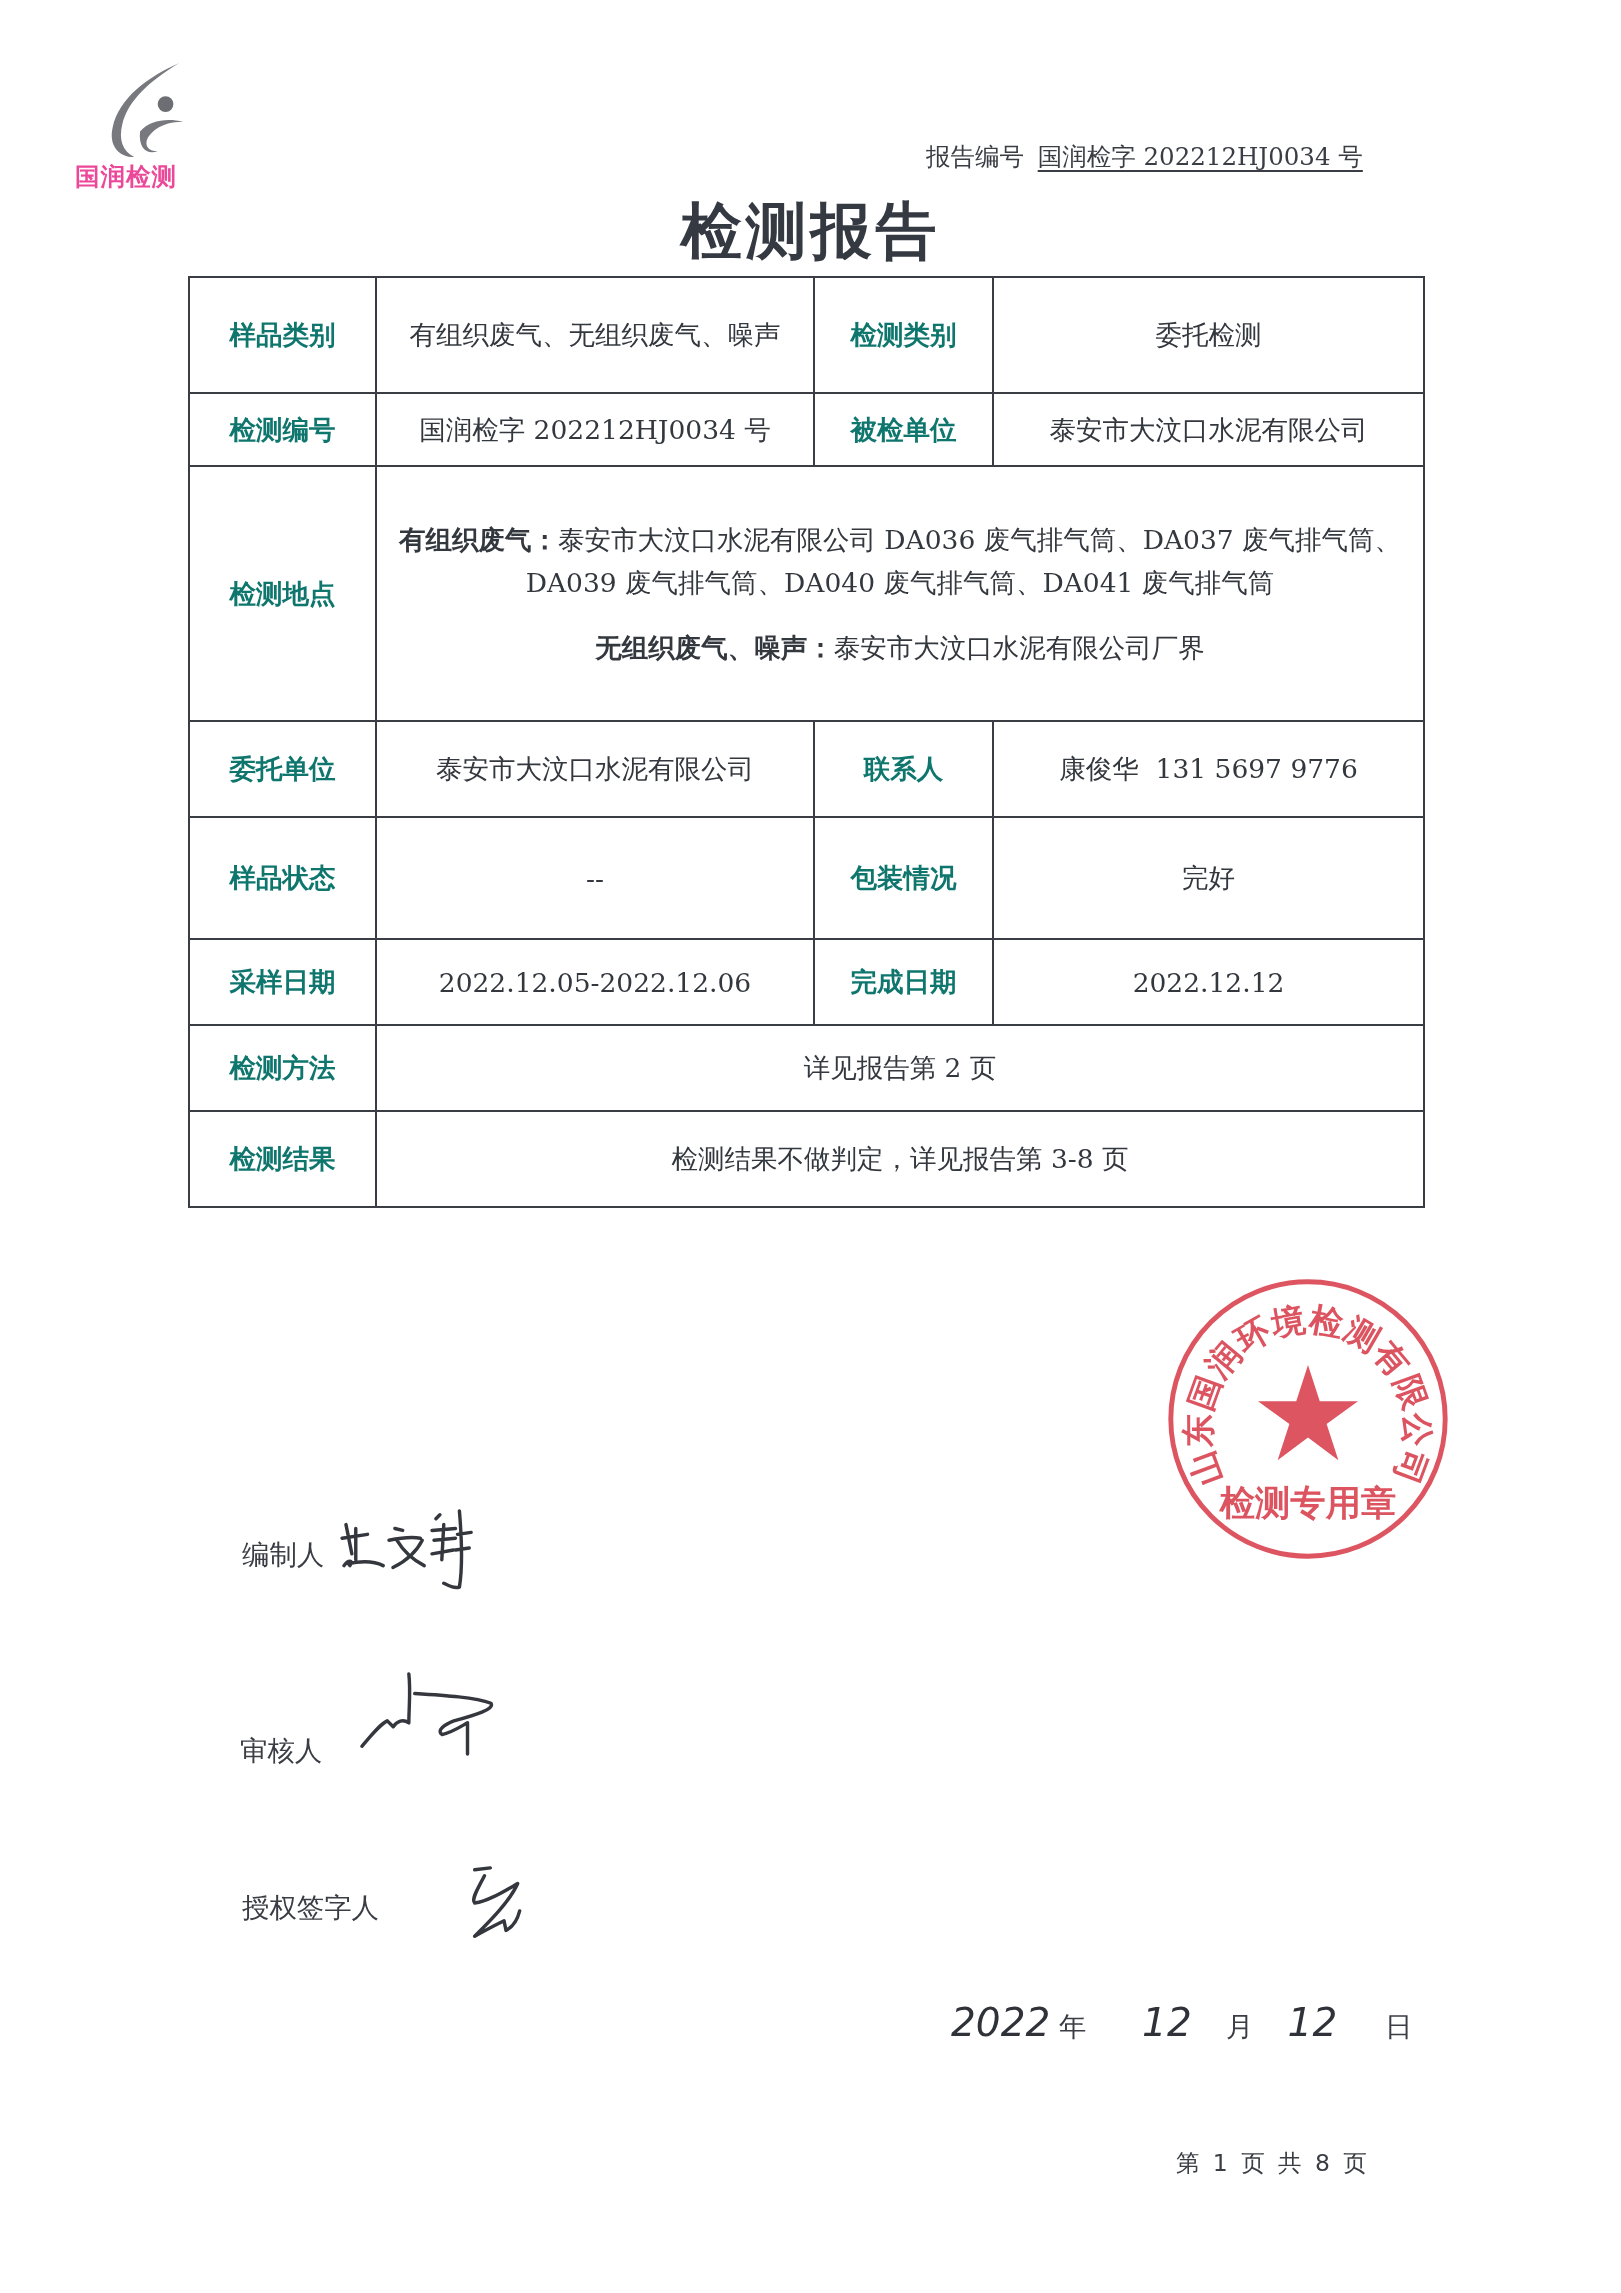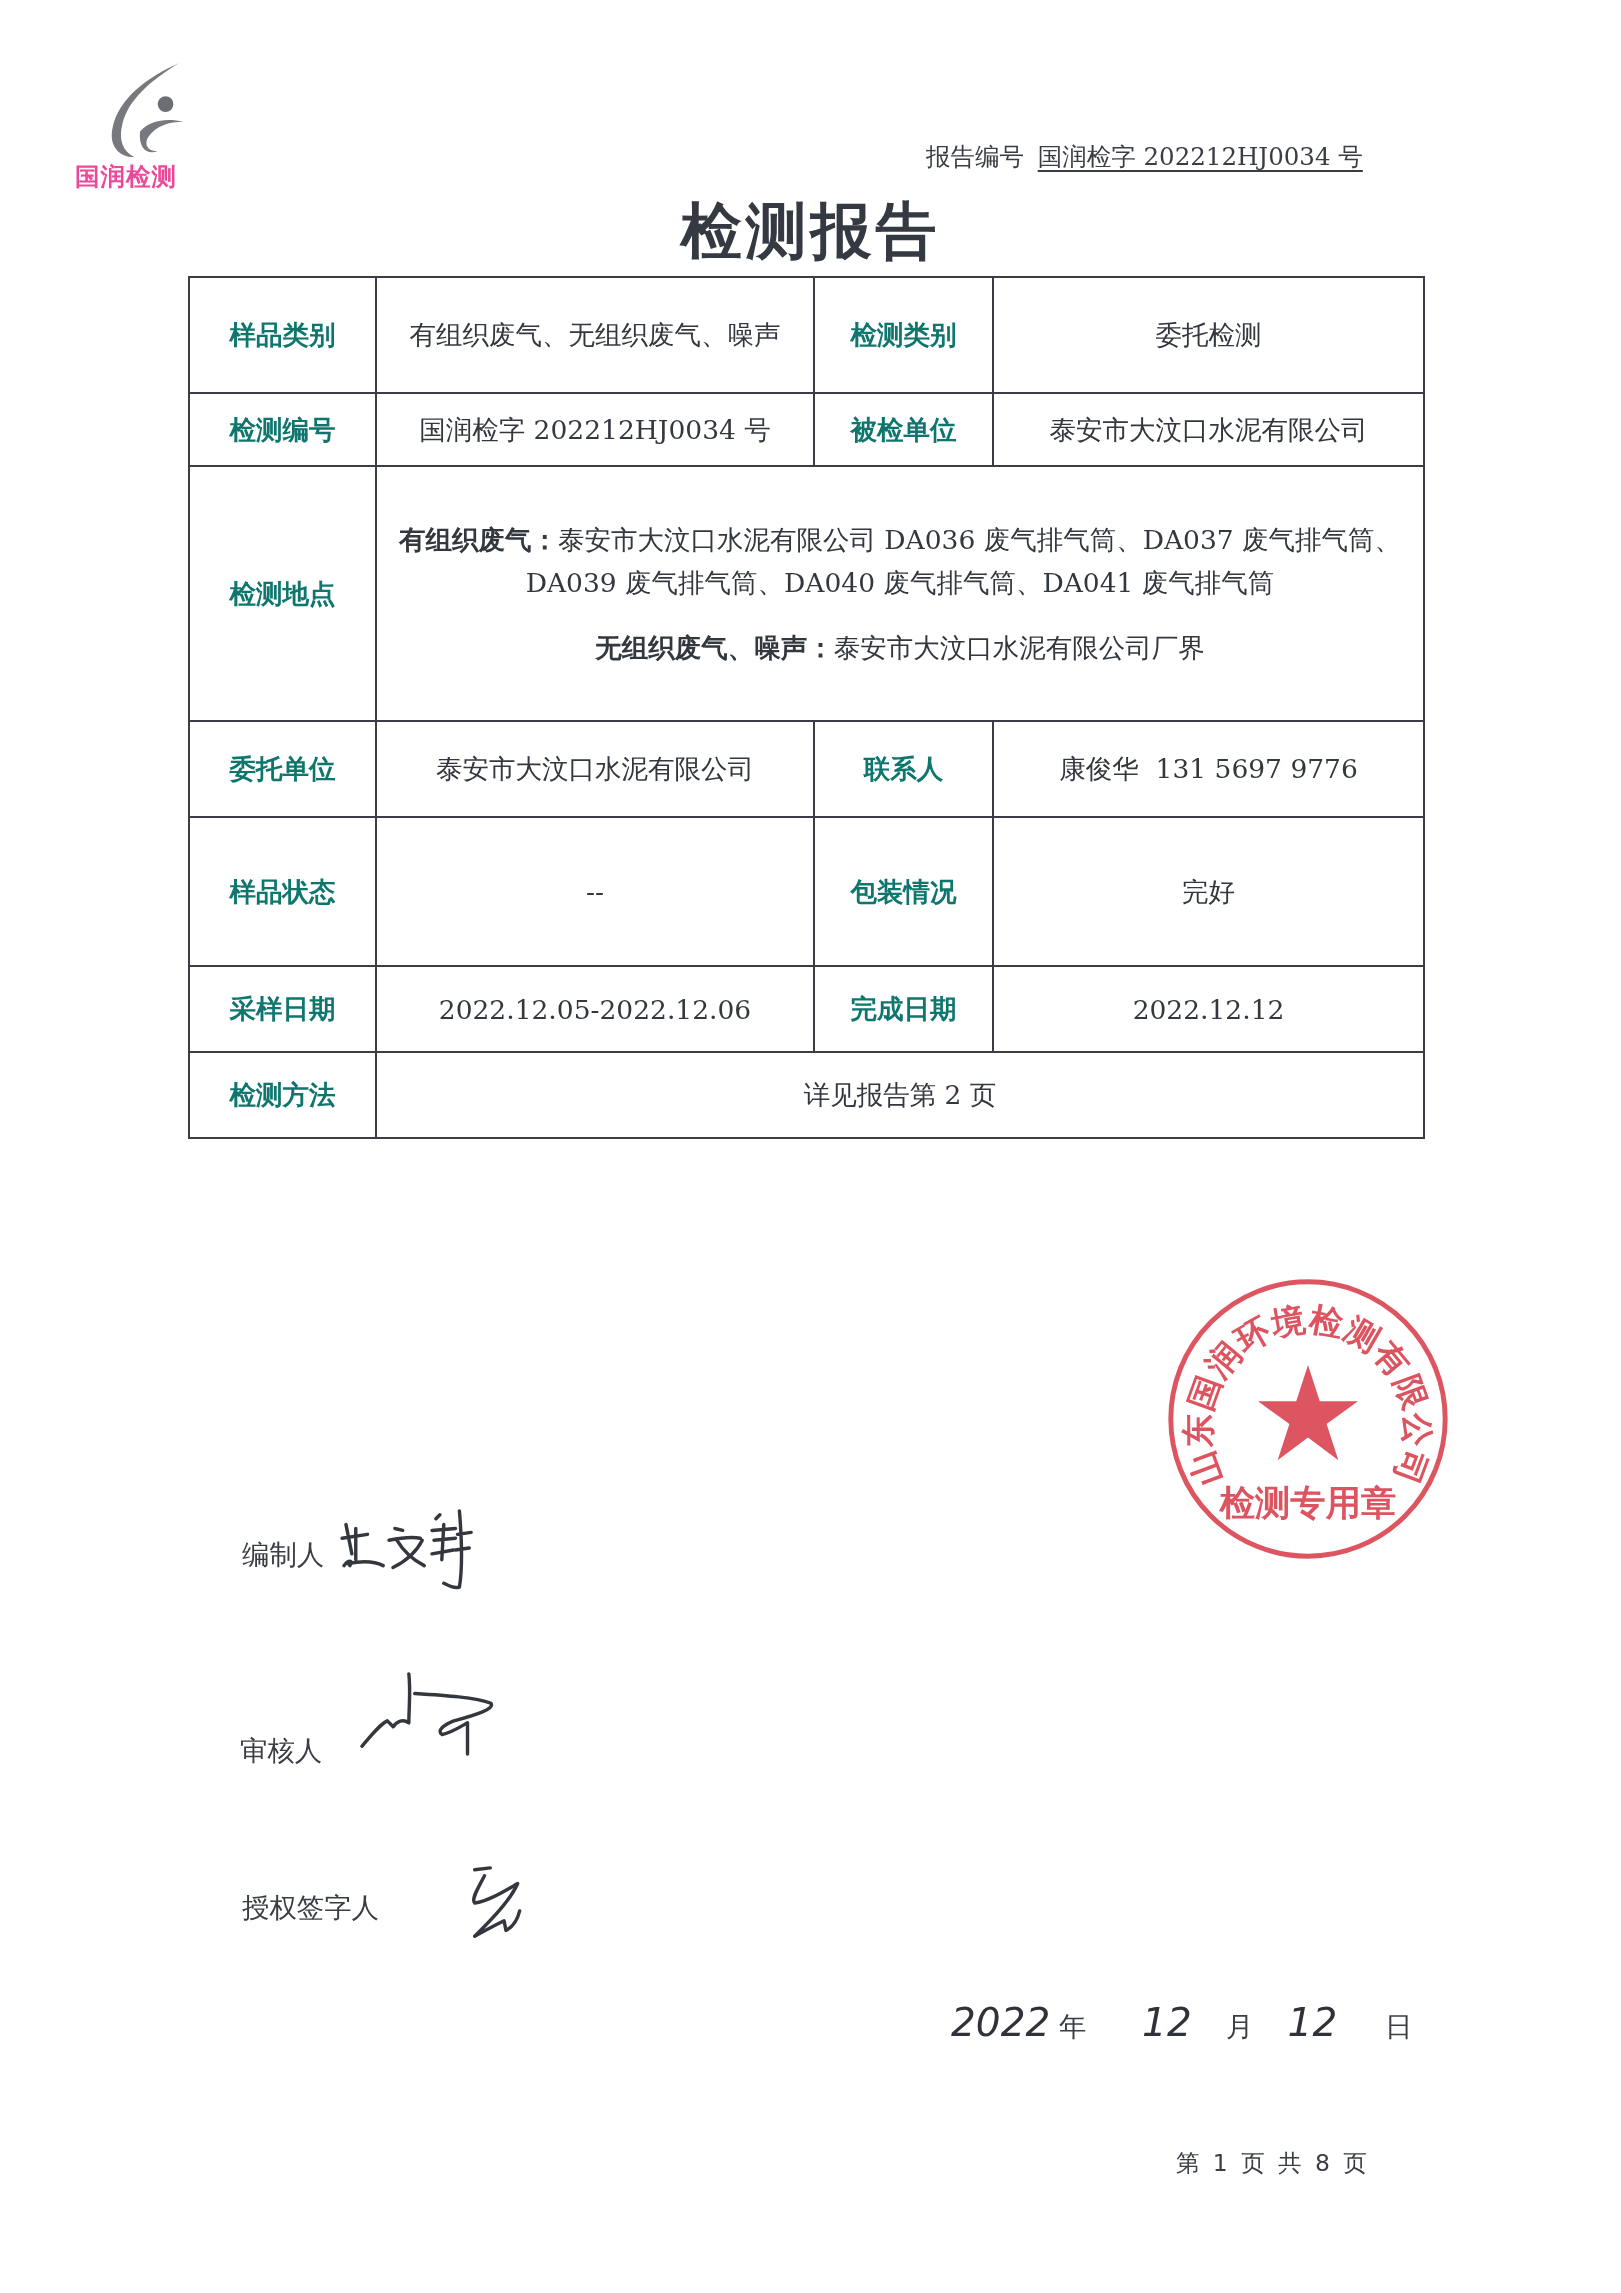--- a/index.html
+++ b/index.html
@@ -108,35 +108,39 @@
       <div class="gap"></div>
       <div><b>无组织废气、噪声：</b><span>泰安市大汶口水泥有限公司厂界</span></div>
     </td>
   </tr>
   <tr style="height:96px">
     <td class="lbl">委托单位</td>
     <td>泰安市大汶口水泥有限公司</td>
     <td class="lbl">联系人</td>
     <td style="white-space:pre">康俊华  131 5697 9776</td>
   </tr>
-  <tr style="height:149px">
+  <tr style="height:122px">
     <td class="lbl">样品状态</td>
     <td>--</td>
     <td class="lbl">包装情况</td>
     <td>完好</td>
   </tr>
   <tr style="height:86px">
     <td class="lbl">采样日期</td>
     <td>2022.12.05-2022.12.06</td>
     <td class="lbl">完成日期</td>
     <td>2022.12.12</td>
   </tr>
   <tr style="height:86px">
     <td class="lbl">检测方法</td>
     <td colspan="3">详见报告第 2 页</td>
+  </tr>
+  <tr style="height:96px">
+    <td class="lbl">检测结果</td>
+    <td colspan="3">检测结果不做判定，详见报告第 3-8 页</td>
   </tr>
 </tbody>
   </table>
 
 <div class="abs stamp">
   <svg width="294" height="294" viewBox="0 0 300 300">
     <defs>
       <path id="arcTop" d="M 58 200 A 100 100 0 1 1 242 200"></path>
     </defs>
     <circle cx="150" cy="150" r="140" fill="none" stroke="#d9424f" stroke-width="5" opacity="0.9"></circle>

